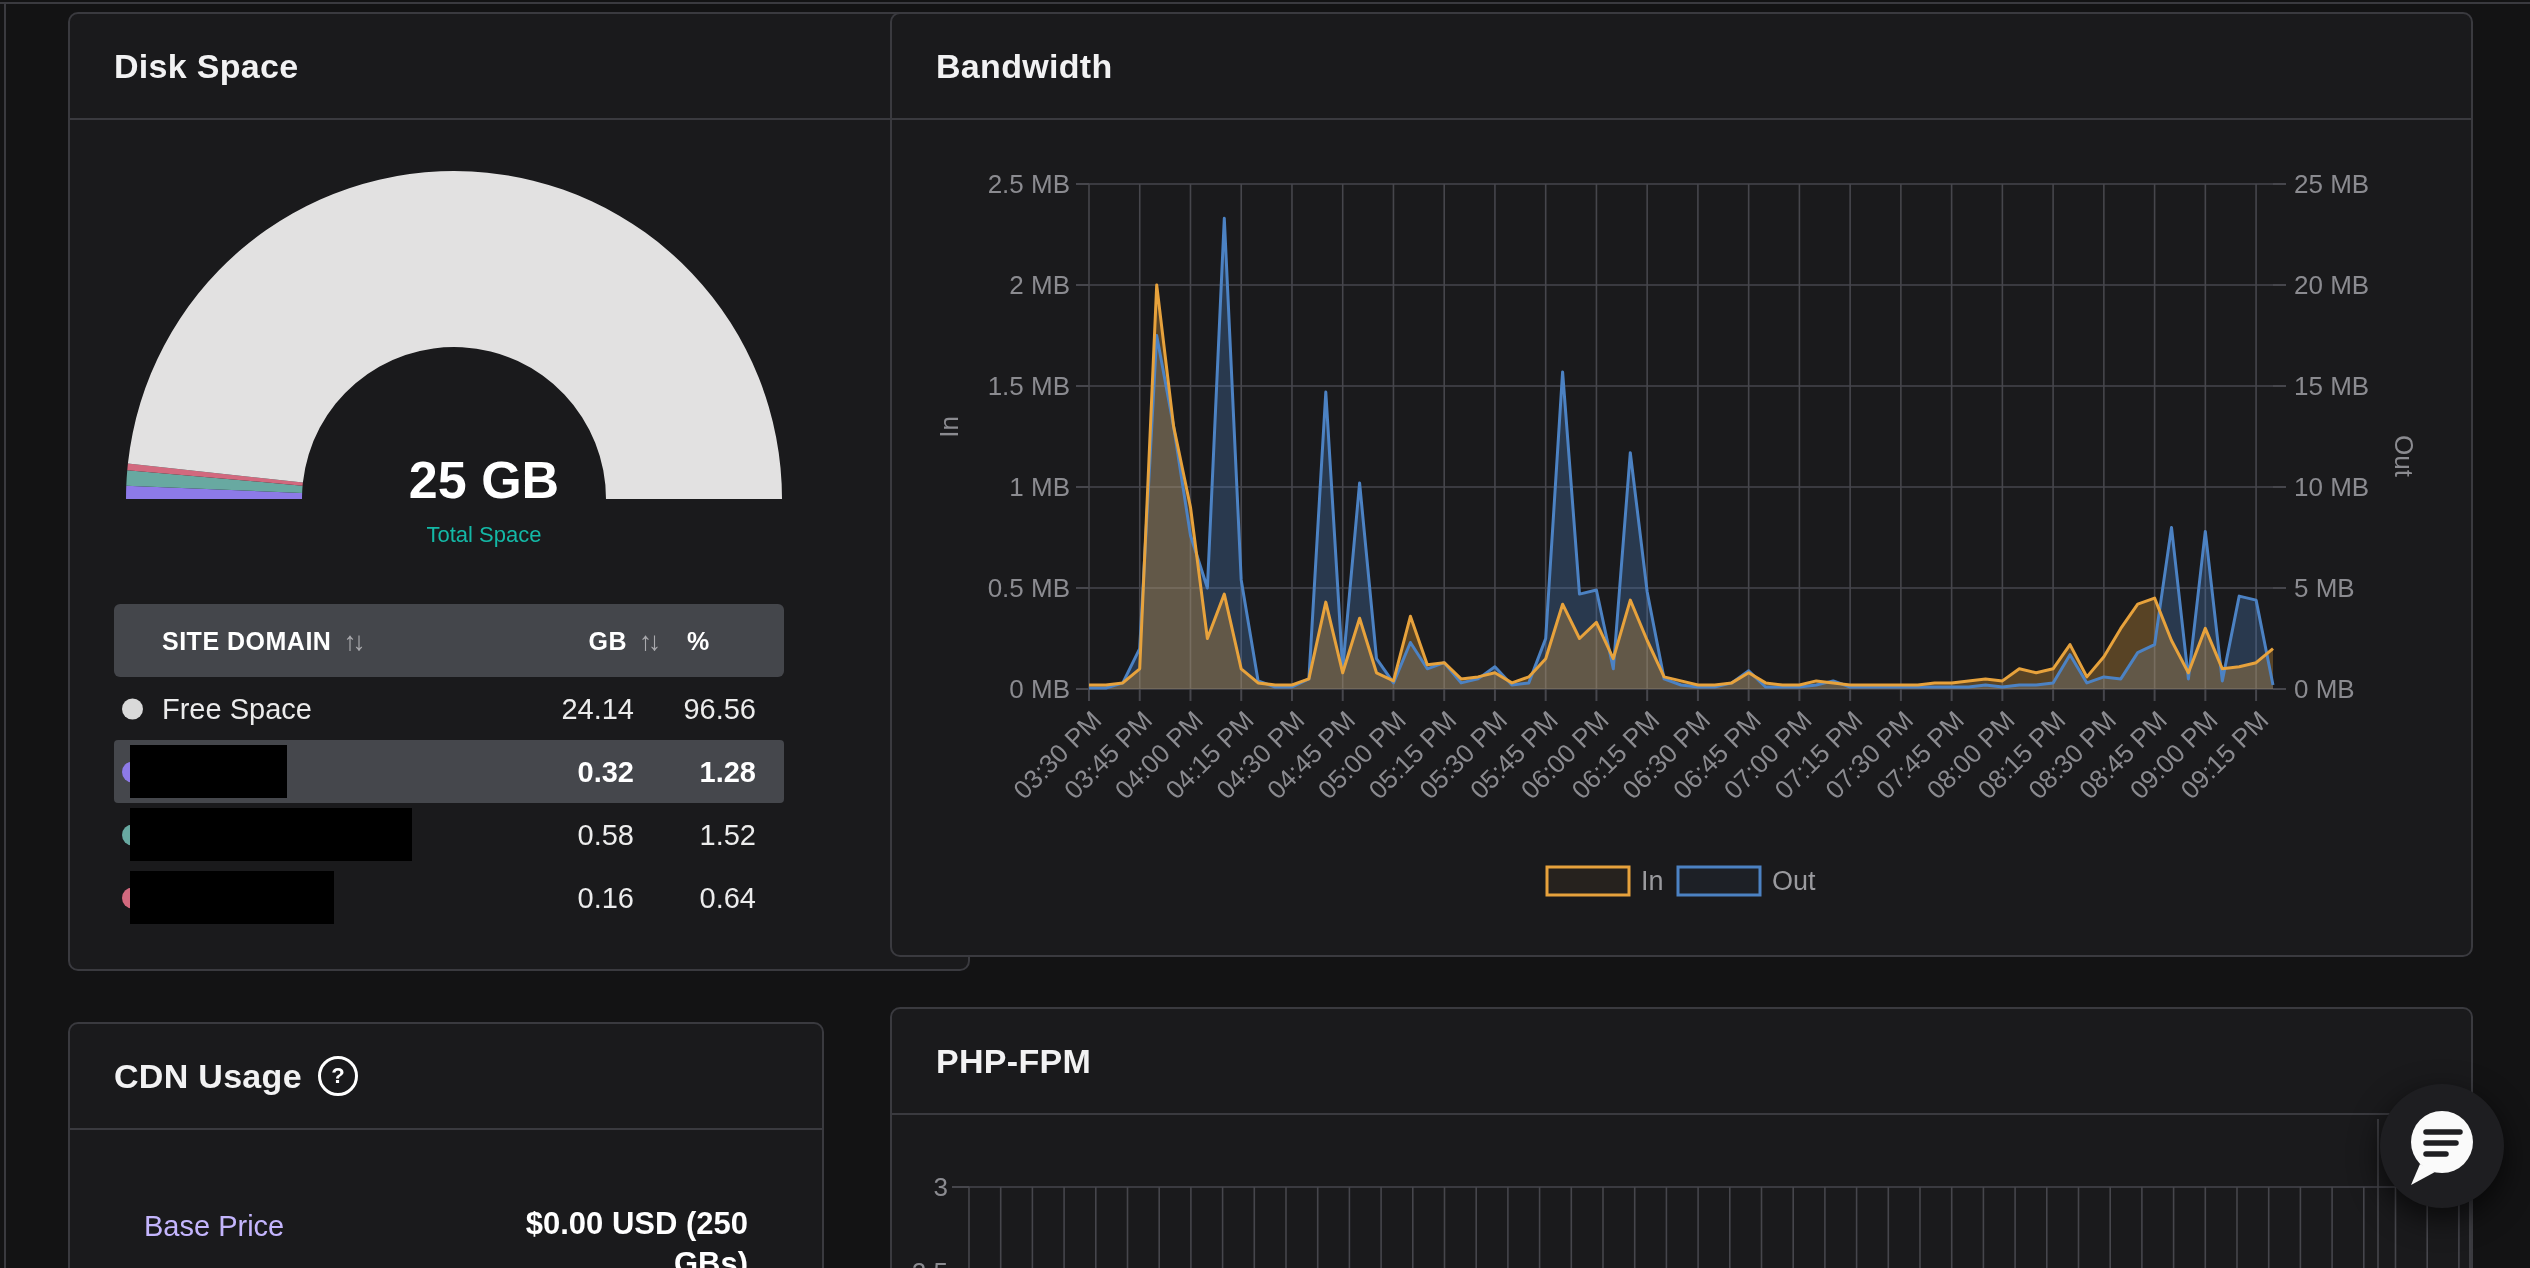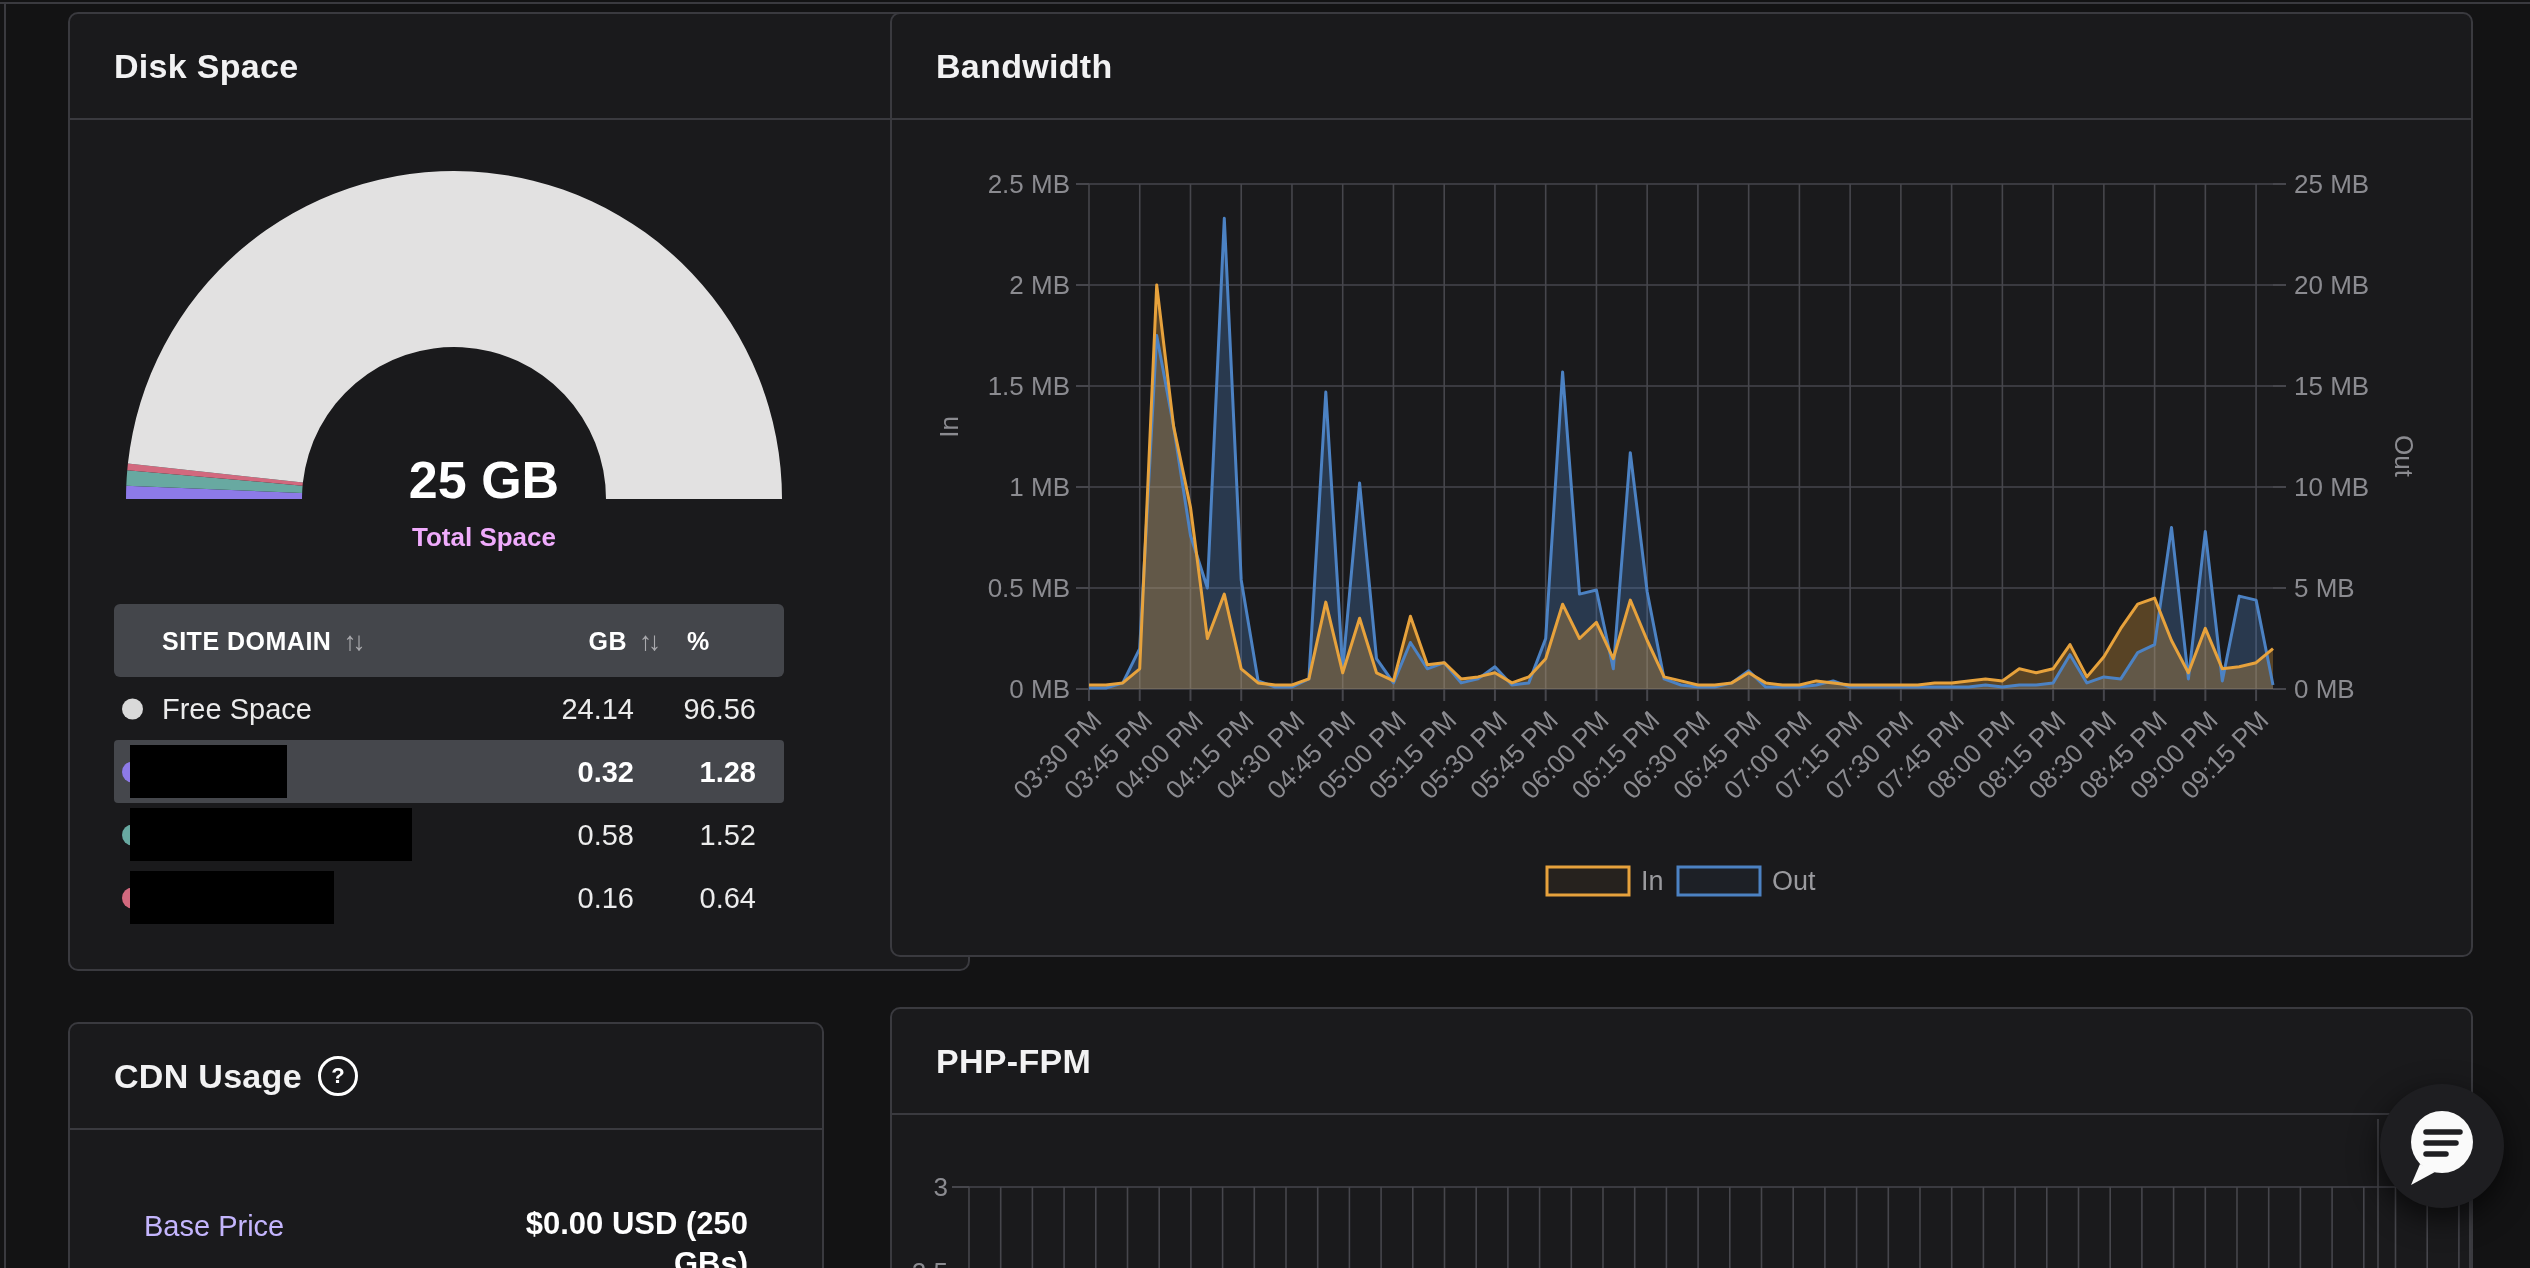--- a/index.html
+++ b/index.html
@@ -25,21 +25,21 @@
   #disk-card{left:68px;top:12px;width:902px;height:959px;}
   #bandwidth-card{left:890px;top:12px;width:1583px;height:945px;}
   #cdn-card{left:68px;top:1022px;width:756px;height:330px;}
   #php-card{left:890px;top:1007px;width:1583px;height:330px;}
 
   #gauge-svg{position:absolute;left:0;top:140px;}
   .gauge-center{
     position:absolute;left:234px;width:300px;text-align:center;color:#fff;margin-left:30px;
   }
   .gauge-value{top:436px;font-size:52px;font-weight:bold;}
-  .gauge-label{top:508px;font-size:26px;color:#f0abfc;font-weight:bold;}
+  .gauge-label{top:508px;font-size:22px;color:#14b8a6;font-weight:normal;}
 
   .disk-table{position:absolute;left:44px;top:590px;width:670px;}
   .dt-header{
     position:relative;height:73px;background:#44464b;border-radius:6px;
     color:#ffffff;font-size:25px;font-weight:bold;letter-spacing:.5px;
   }
   .dt-row{position:relative;height:63px;font-size:29px;color:#ececec;text-align:center;}
   .dt-row.highlighted{background:#45474c;border-radius:4px;font-weight:bold;color:#fff;}
   .dt-cell-label{position:absolute;left:48px;top:50%;transform:translateY(-50%);}
   .dt-header .dt-cell-label{left:48px;}

